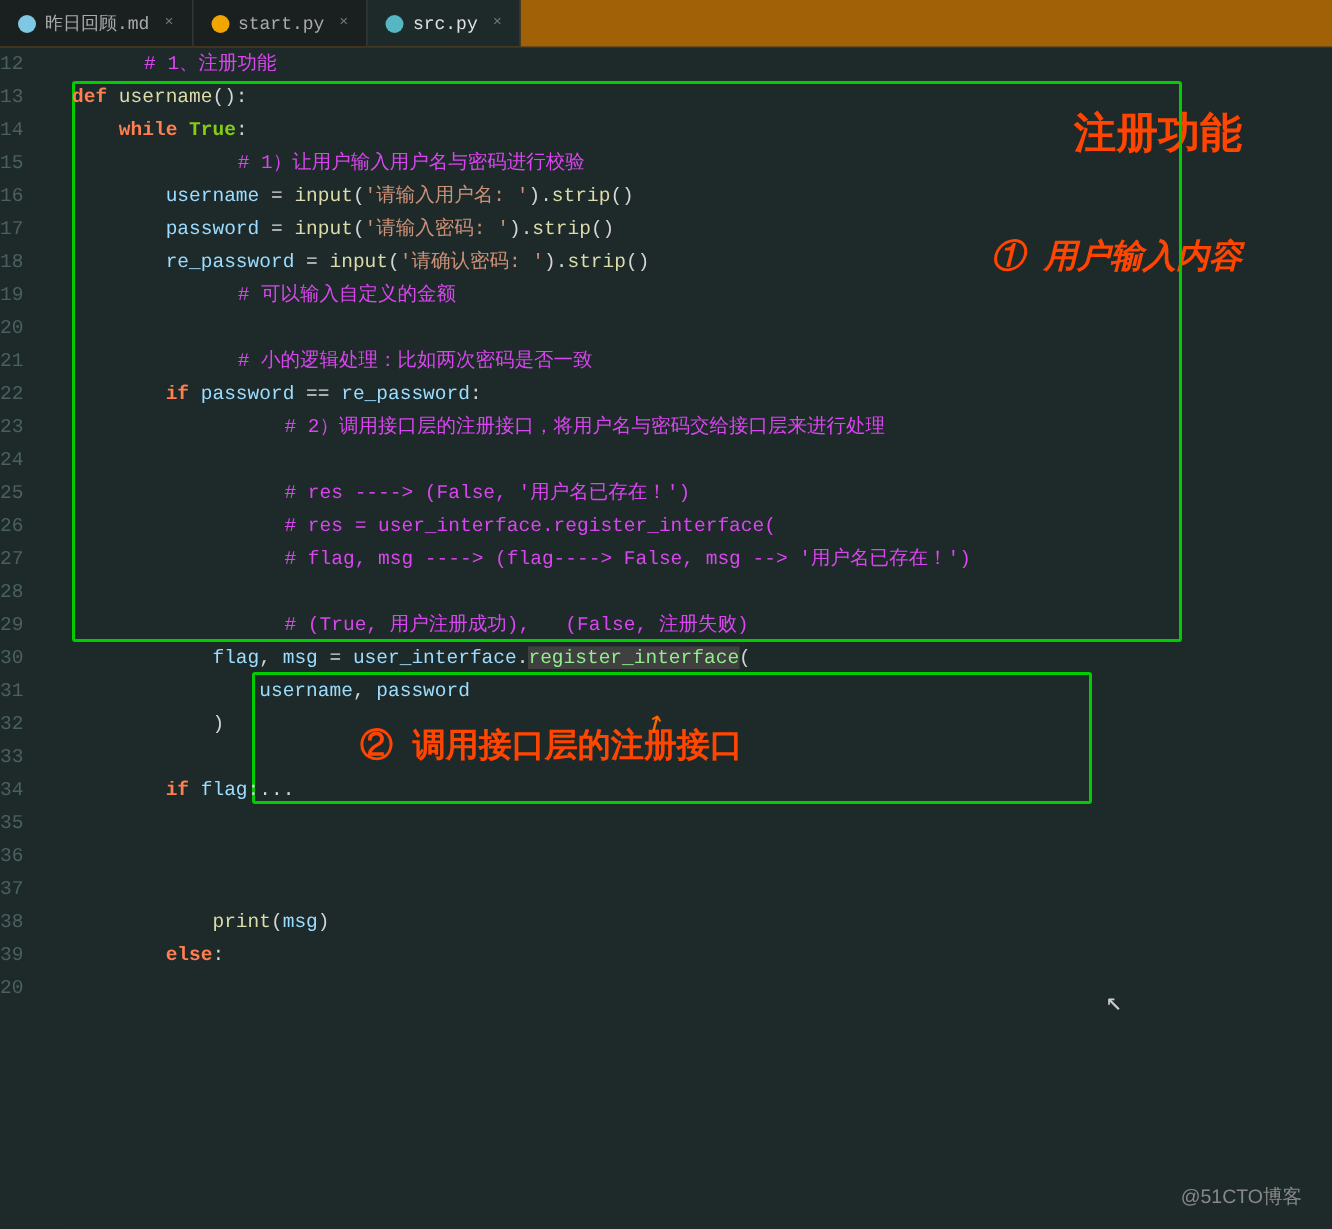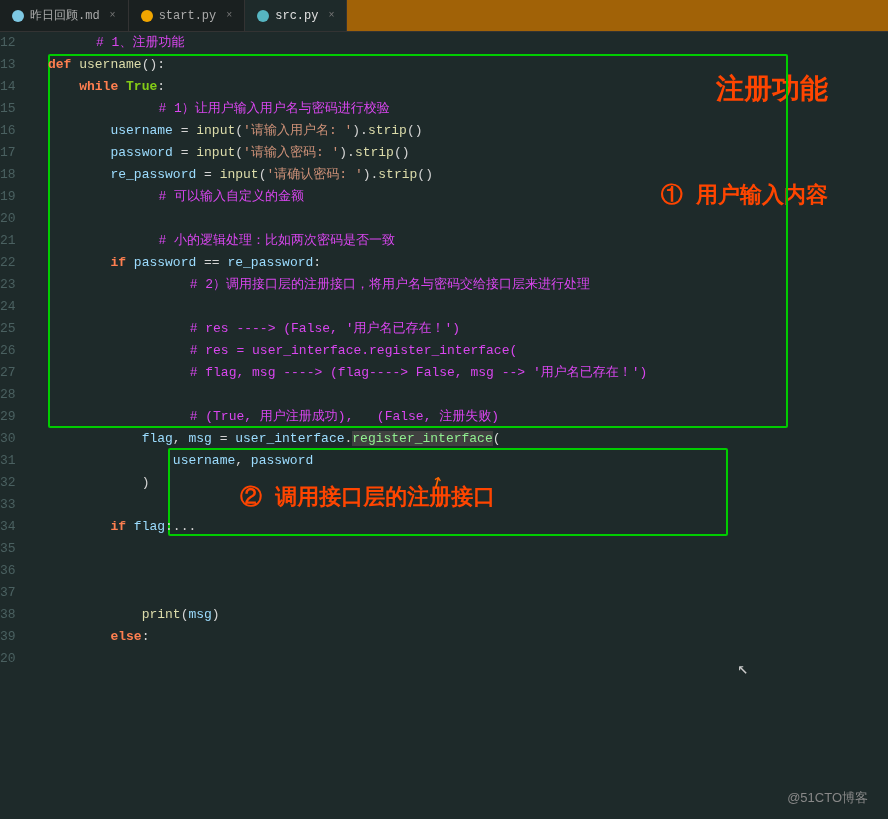--- a/index.html
+++ b/index.html
@@ -113,25 +113,26 @@
       width: 560px;
       height: 88px;
       border: 2px solid #00cc00;
       border-radius: 2px;
       pointer-events: none;
     }
 
     
     .annotation-1 {
       position: absolute;
-      top: 148px;
+      top: 124px;
       right: 60px;
       font-size: 22px;
       font-weight: bold;
       color: #ff4500;
+      font-style: italic;
     }
 
     .annotation-2 {
       position: absolute;
       top: 450px;
       left: 240px;
       font-size: 22px;
       font-weight: bold;
       color: #ff4500;
     }

